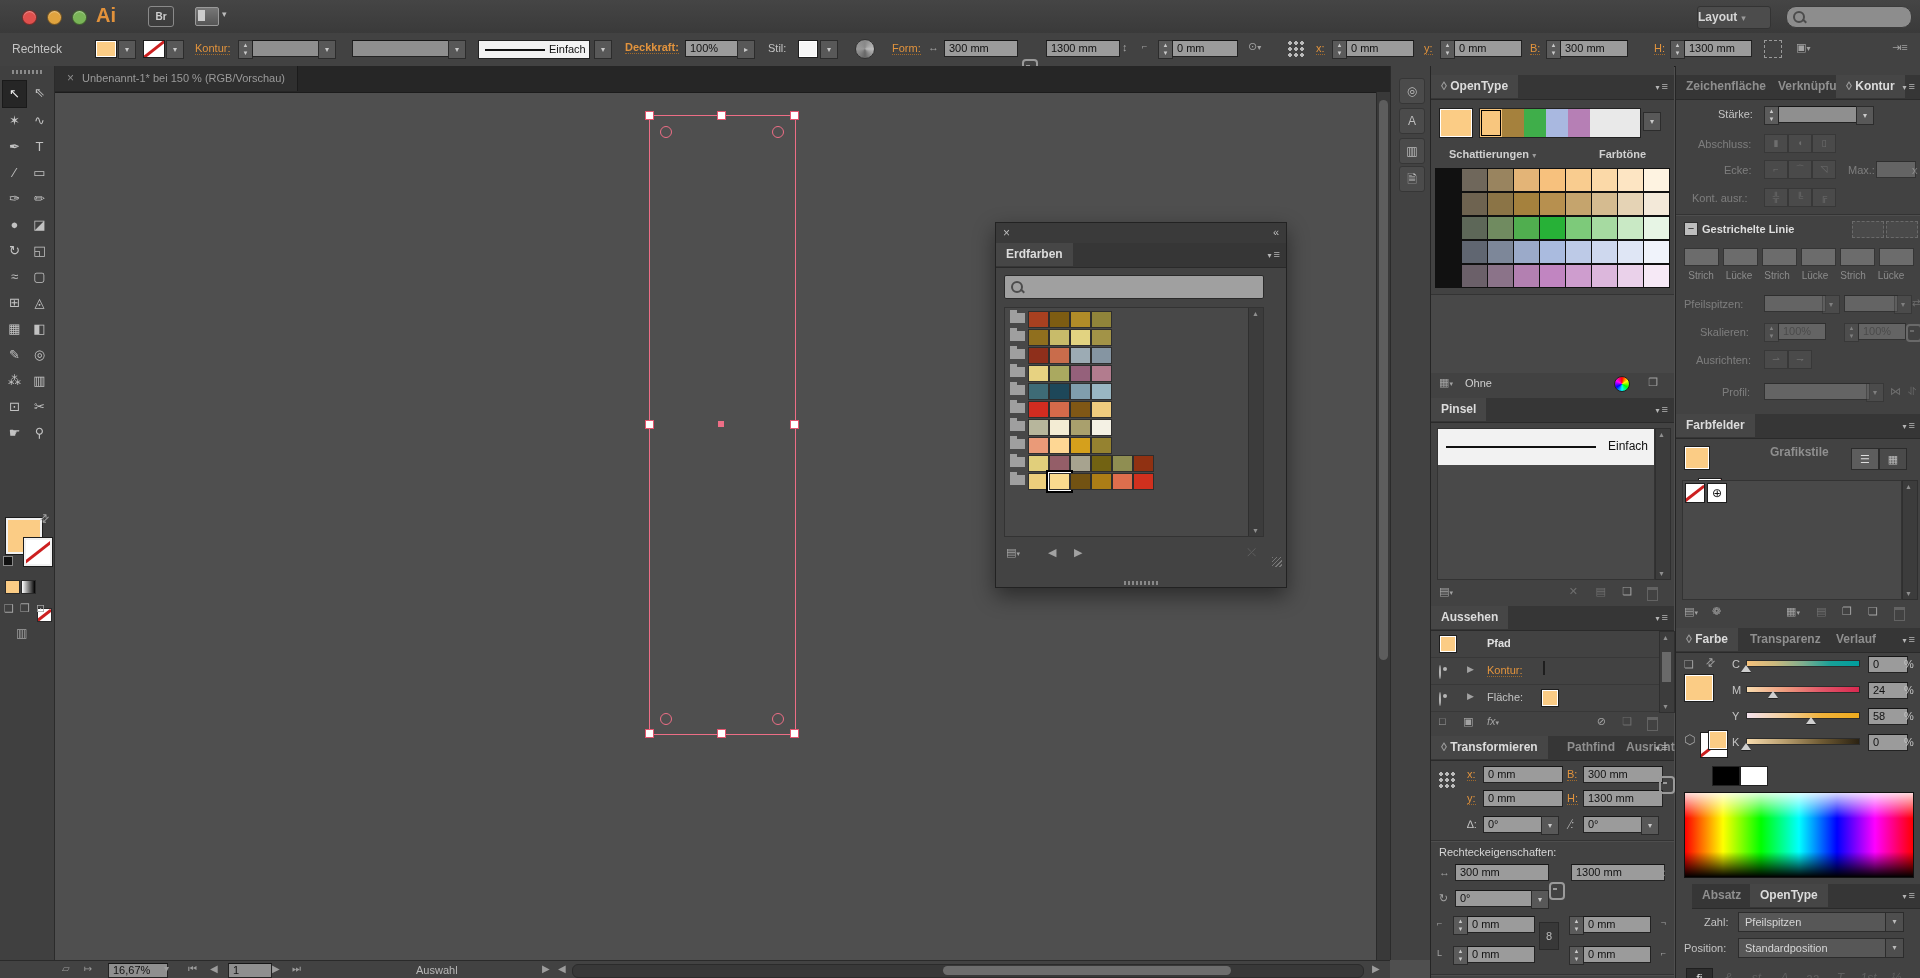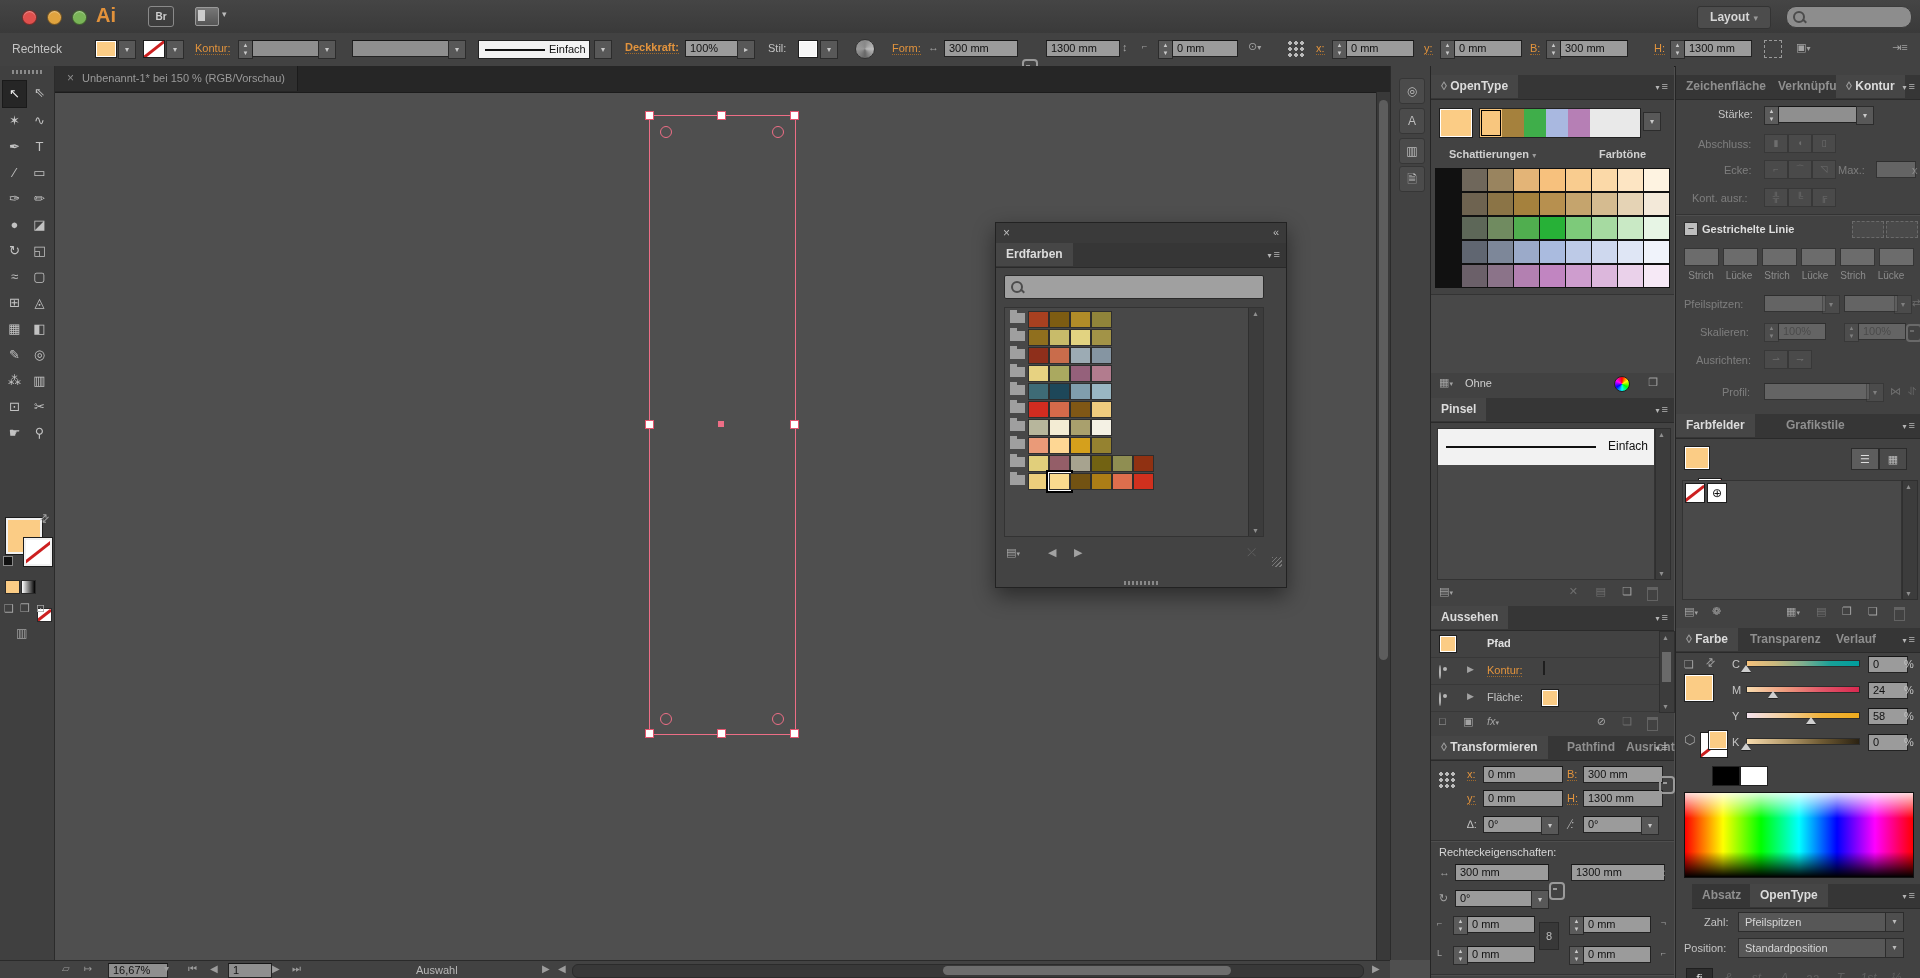--- a/index.html
+++ b/index.html
@@ -8,21 +8,21 @@
          -webkit-font-smoothing:antialiased;}
   .abs{position:absolute;}
   
   #appbar{left:0;top:0;width:1920px;height:33px;background:linear-gradient(#454545,#3a3a3a);border-bottom:1px solid #262626;}
   .light{width:13px;height:13px;border-radius:50%;top:10px;border:1px solid rgba(0,0,0,.45);box-shadow:inset 0 1px 1px rgba(255,255,255,.4);}
   #ai-logo{left:96px;top:4px;color:#e2923b;font-weight:bold;font-size:20px;}
   #br-btn{left:148px;top:6px;width:24px;height:19px;border:1px solid #8a8a8a;border-radius:3px;color:#cfcfcf;text-align:center;line-height:19px;font-size:10px;font-weight:bold;}
   #ws-icon{left:195px;top:7px;width:22px;height:17px;border:1px solid #9a9a9a;border-radius:2px;background:linear-gradient(#777,#555);}
   #ws-icon:before{content:"";position:absolute;left:2px;top:2px;width:7px;height:11px;background:#ccc;}
   #ws-caret{left:222px;top:9px;color:#bbb;font-size:9px;}
-  #layout-btn{left:1697px;top:6px;width:72px;height:21px;background:#4c4c4c;border:1px solid #333;border-radius:3px;color:#d6d6d6;font-weight:bold;text-align:center;line-height:20px;font-size:12px;}
+  #layout-btn{left:1697px;top:6px;width:72px;height:21px;background:#4c4c4c;border:1px solid #333;border-radius:3px;color:#d6d6d6;font-weight:bold;line-height:20px;font-size:12px;}
   #layout-btn span{color:#9a9a9a;font-size:9px;margin-left:4px;}
   #search-box{left:1786px;top:6px;width:124px;height:20px;background:#8d8d8d;border:1px solid #3c3c3c;border-radius:10px;}
   .mag{width:8px;height:8px;border:2px solid #4c4c4c;border-radius:50%;}
   .mag:after{content:"";position:absolute;left:7px;top:7px;width:5px;height:2px;background:#4c4c4c;transform:rotate(45deg);}
   
   #ctrlbar{left:0;top:33px;width:1920px;height:33px;background:#424242;border-bottom:1px solid #1d1d1d;}
   .olabel{color:#e3943d;border-bottom:1px dotted #a26a2b;padding-bottom:0px;}
   .glabel{color:#c4c4c4;}
   .field{background:#9b9b9b;border:1px solid #232323;border-top-color:#161616;color:#121212;height:15px;line-height:15px;padding:0 4px;font-size:11px;}
   .stepper{width:13px;height:17px;background:#5b5b5b;border:1px solid #2c2c2c;color:#c9c9c9;font-size:6px;text-align:center;line-height:8px;}
@@ -586,21 +586,21 @@
     <div class="abs field" style="left:102px;top:40px;width:72px;background:#8f8f8f;"></div>
     <div class="abs dd" style="left:180px;top:40px;">▾</div>
     <div class="abs glabel dis" style="left:22px;top:72px;">Abschluss:</div>
     <div class="abs btn3" style="left:88px;top:68px;">▮</div>
     <div class="abs btn3" style="left:112px;top:68px;">◖</div>
     <div class="abs btn3" style="left:136px;top:68px;">▯</div>
     <div class="abs glabel dis" style="left:48px;top:98px;">Ecke:</div>
     <div class="abs btn3" style="left:88px;top:94px;">⌐</div>
     <div class="abs btn3" style="left:112px;top:94px;">⌒</div>
     <div class="abs btn3" style="left:136px;top:94px;">◹</div>
-    <div class="abs glabel dis" style="left:162px;top:98px;">Max.:</div>
+    <div class="abs glabel dis" style="left:172px;top:98px;">Max.:</div>
     <div class="abs field dis" style="left:200px;top:95px;width:30px;background:#8f8f8f;"></div>
     <div class="abs glabel dis" style="left:236px;top:98px;">x</div>
     <div class="abs glabel dis" style="left:16px;top:126px;">Kont. ausr.:</div>
     <div class="abs btn3" style="left:88px;top:122px;">╬</div>
     <div class="abs btn3" style="left:112px;top:122px;">╚</div>
     <div class="abs btn3" style="left:136px;top:122px;">╔</div>
     <div class="sectionline" style="top:148px;"></div>
     <div class="abs checkbox" style="left:8px;top:156px;background:#bdbdbd;text-align:center;line-height:10px;color:#222;">−</div>
     <div class="abs" style="left:26px;top:157px;color:#dedede;font-weight:bold;">Gestrichelte Linie</div>
     <div class="abs dashedbtn" style="left:176px;top:155px;"></div>
@@ -637,21 +637,21 @@
     <div class="abs btn3" style="left:88px;top:284px;">⇀</div>
     <div class="abs btn3" style="left:112px;top:284px;">⇁</div>
     <div class="abs glabel dis" style="left:46px;top:320px;">Profil:</div>
     <div class="abs field dis" style="left:88px;top:317px;width:96px;background:#8f8f8f;"></div>
     <div class="abs dd dis" style="left:190px;top:317px;">▾</div>
     <div class="abs icon dis" style="left:214px;top:319px;">⋈</div>
     <div class="abs icon dis" style="left:232px;top:319px;">⥯</div>
 
     <div class="phead" style="top:348px;">
       <span class="ptab on" style="left:0;">Farbfelder</span>
-      <span class="ptab" style="left:100px;">Grafikstile</span>
+      <span class="ptab" style="left:84px;margin-top:27px;">Grafikstile</span>
       <span class="pmenu">≡</span>
     </div>
     <div class="abs swatchbox" style="left:8px;top:380px;width:24px;height:22px;background:#fbcc85;z-index:2;"></div>
     <div class="abs swatchbox noneswatch" style="left:22px;top:394px;width:22px;height:20px;"></div>
     <div class="abs" style="right:42px;top:382px;width:26px;height:20px;background:#5d5d5d;border:1px solid #2c2c2c;color:#ddd;text-align:center;line-height:20px;">☰</div>
     <div class="abs" style="right:14px;top:382px;width:26px;height:20px;background:#4a4a4a;border:1px solid #2c2c2c;color:#bbb;text-align:center;line-height:20px;">▦</div>
     <div class="abs" style="left:6px;top:414px;width:218px;height:118px;background:#494949;border:1px solid #333;">
       <div class="abs swatchbox noneswatch" style="left:2px;top:2px;width:18px;height:18px;"></div>
       <div class="abs swatchbox" style="left:24px;top:2px;width:18px;height:18px;background:#fff;color:#111;text-align:center;line-height:18px;font-size:12px;">⊕</div>
     </div>

